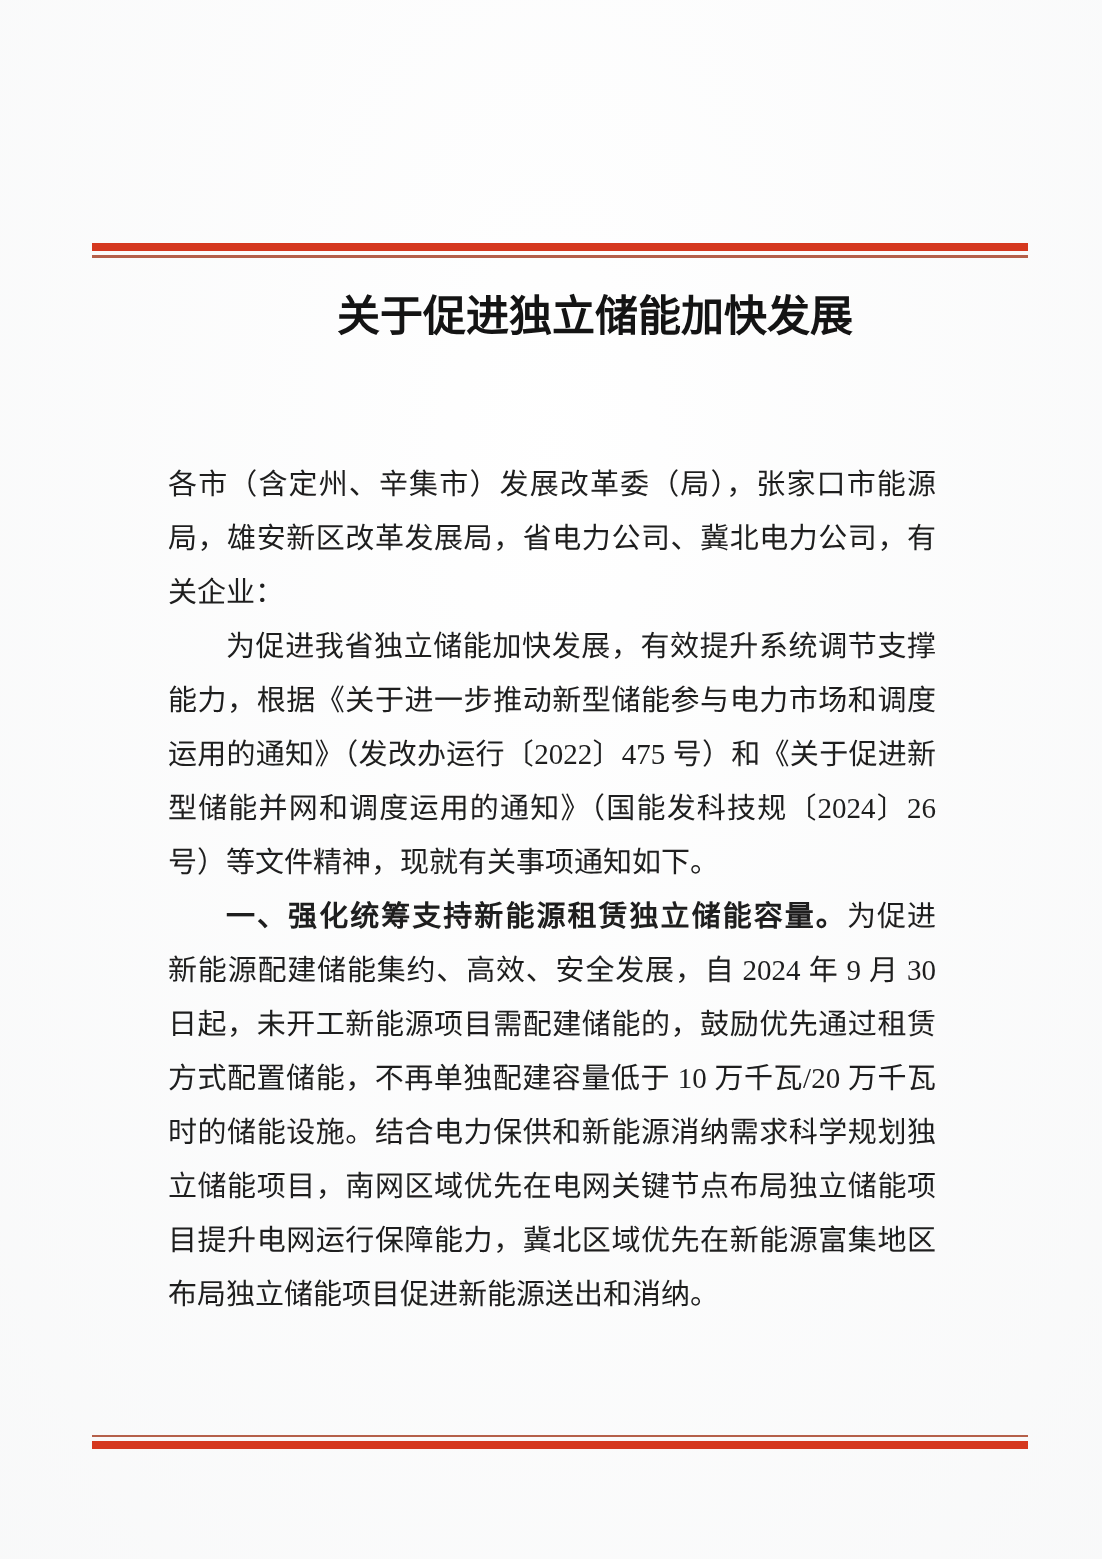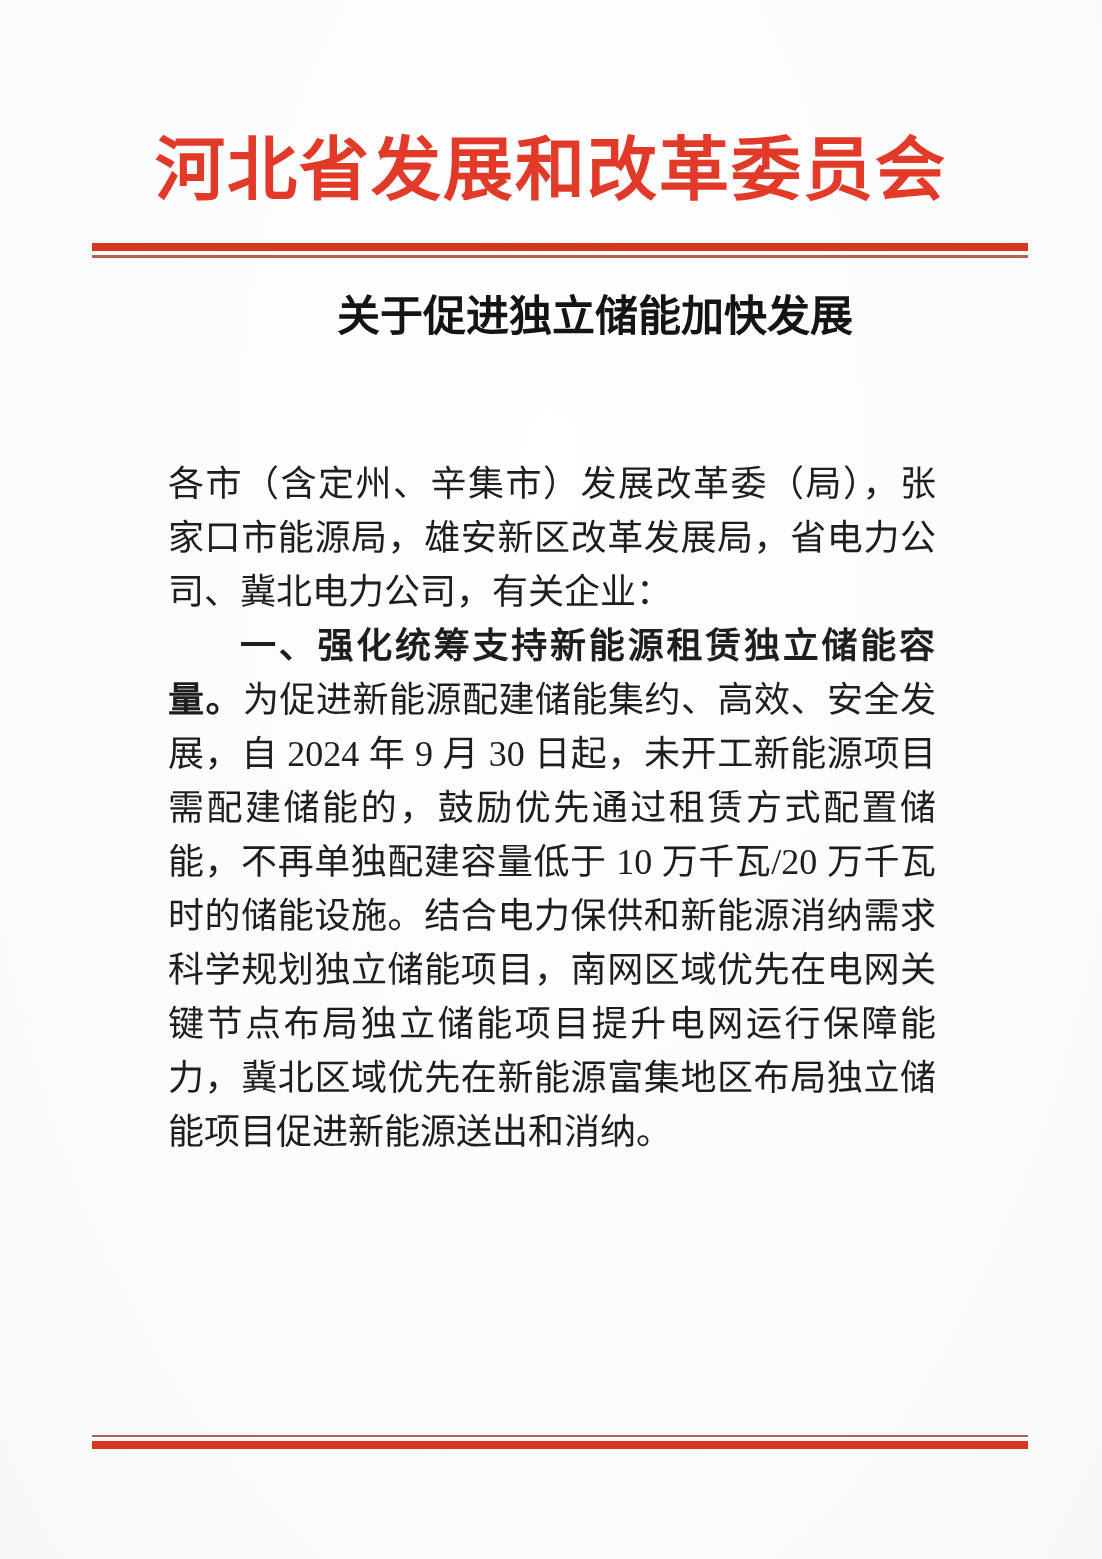--- a/index.html
+++ b/index.html
@@ -61,54 +61,54 @@
     color: #141414;
     padding-left: 44px;
   }
 
   
   .doc-content {
     position: absolute;
     top: 457px;
     left: 168px;
     width: 768px;
-    font-size: 36px;
+    font-size: 29px;
     line-height: 54px;
     text-align: justify;
     text-justify: inter-ideograph;
   }
   .doc-content p {
     margin: 0;
     padding: 0;
   }
   .para-indent { text-indent: 2em; }
   .section-lead {
     font-family: "Liberation Sans", "DejaVu Sans", sans-serif;
     font-weight: 700;
     letter-spacing: 1px;
   }
 </style>
 </head>
 <body>
 
 <div class="page">
 
-  <h1 class="agency-name">河北省发展和改革委员会</h1>
 
   <div class="rule rule-thick header-rule-thick"></div>
   <div class="rule rule-thin header-rule-thin"></div>
 
   <h2 class="doc-title">
     <span>关于促进独立储能加快发展</span><br>
   </h2>
 
   <section class="doc-content">
 
     <p>各市（含定州、辛集市）发展改革委（局），张家口市能源局，雄安新区改革发展局，省电力公司、冀北电力公司，有关企业：</p>
 
+    <p class="para-indent">为促进我省独立储能加快发展，有效提升系统调节支撑能力，根据《关于进一步推动新型储能参与电力市场和调度运用的通知》（发改办运行〔2022〕475 号）和《关于促进新型储能并网和调度运用的通知》（国能发科技规〔2024〕26 号）等文件精神，现就有关事项通知如下。</p>
 
     <p class="para-indent"><strong class="section-lead">一、强化统筹支持新能源租赁独立储能容量。</strong><span>为促进新能源配建储能集约、高效、安全发展，自 2024 年 9 月 30 日起，未开工新能源项目需配建储能的，鼓励优先通过租赁方式配置储能，不再单独配建容量低于 10 万千瓦/20 万千瓦时的储能设施。结合电力保供和新能源消纳需求科学规划独立储能项目，南网区域优先在电网关键节点布局独立储能项目提升电网运行保障能力，冀北区域优先在新能源富集地区布局独立储能项目促进新能源送出和消纳。</span></p>
 
 
   </section>
 
   <div class="rule rule-thin footer-rule-thin"></div>
   <div class="rule rule-thick footer-rule-thick"></div>
 
 </div>

